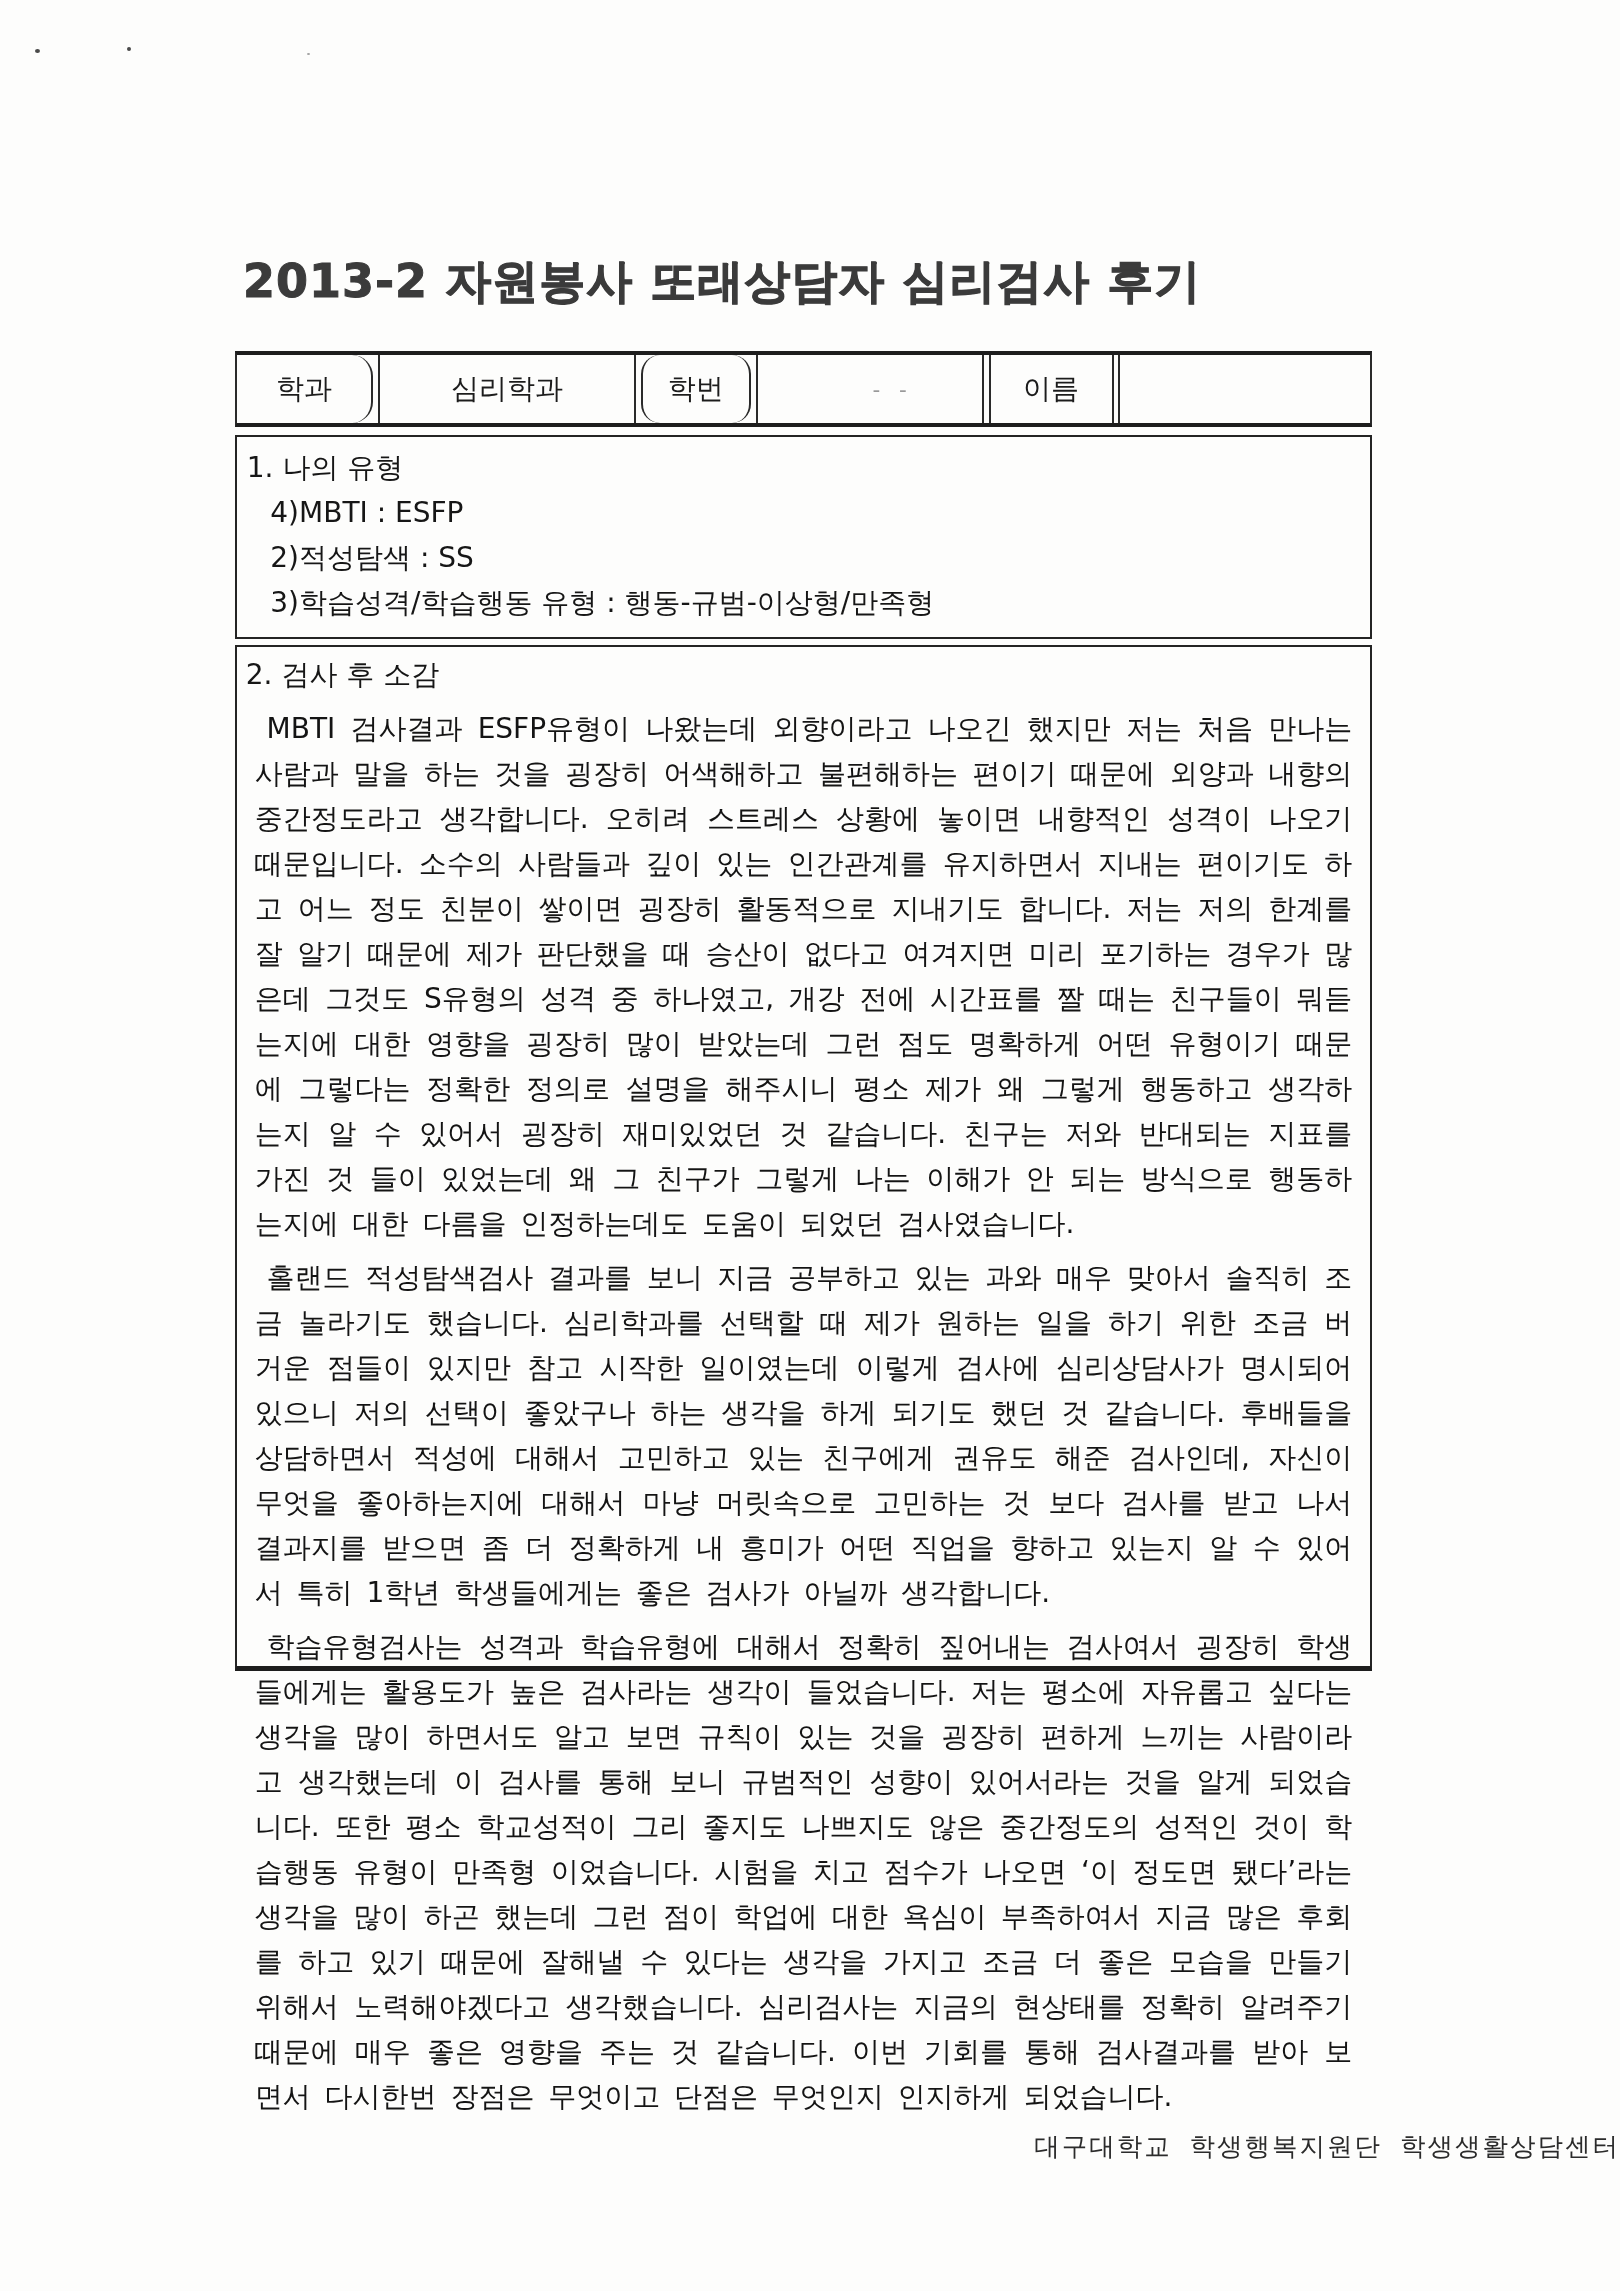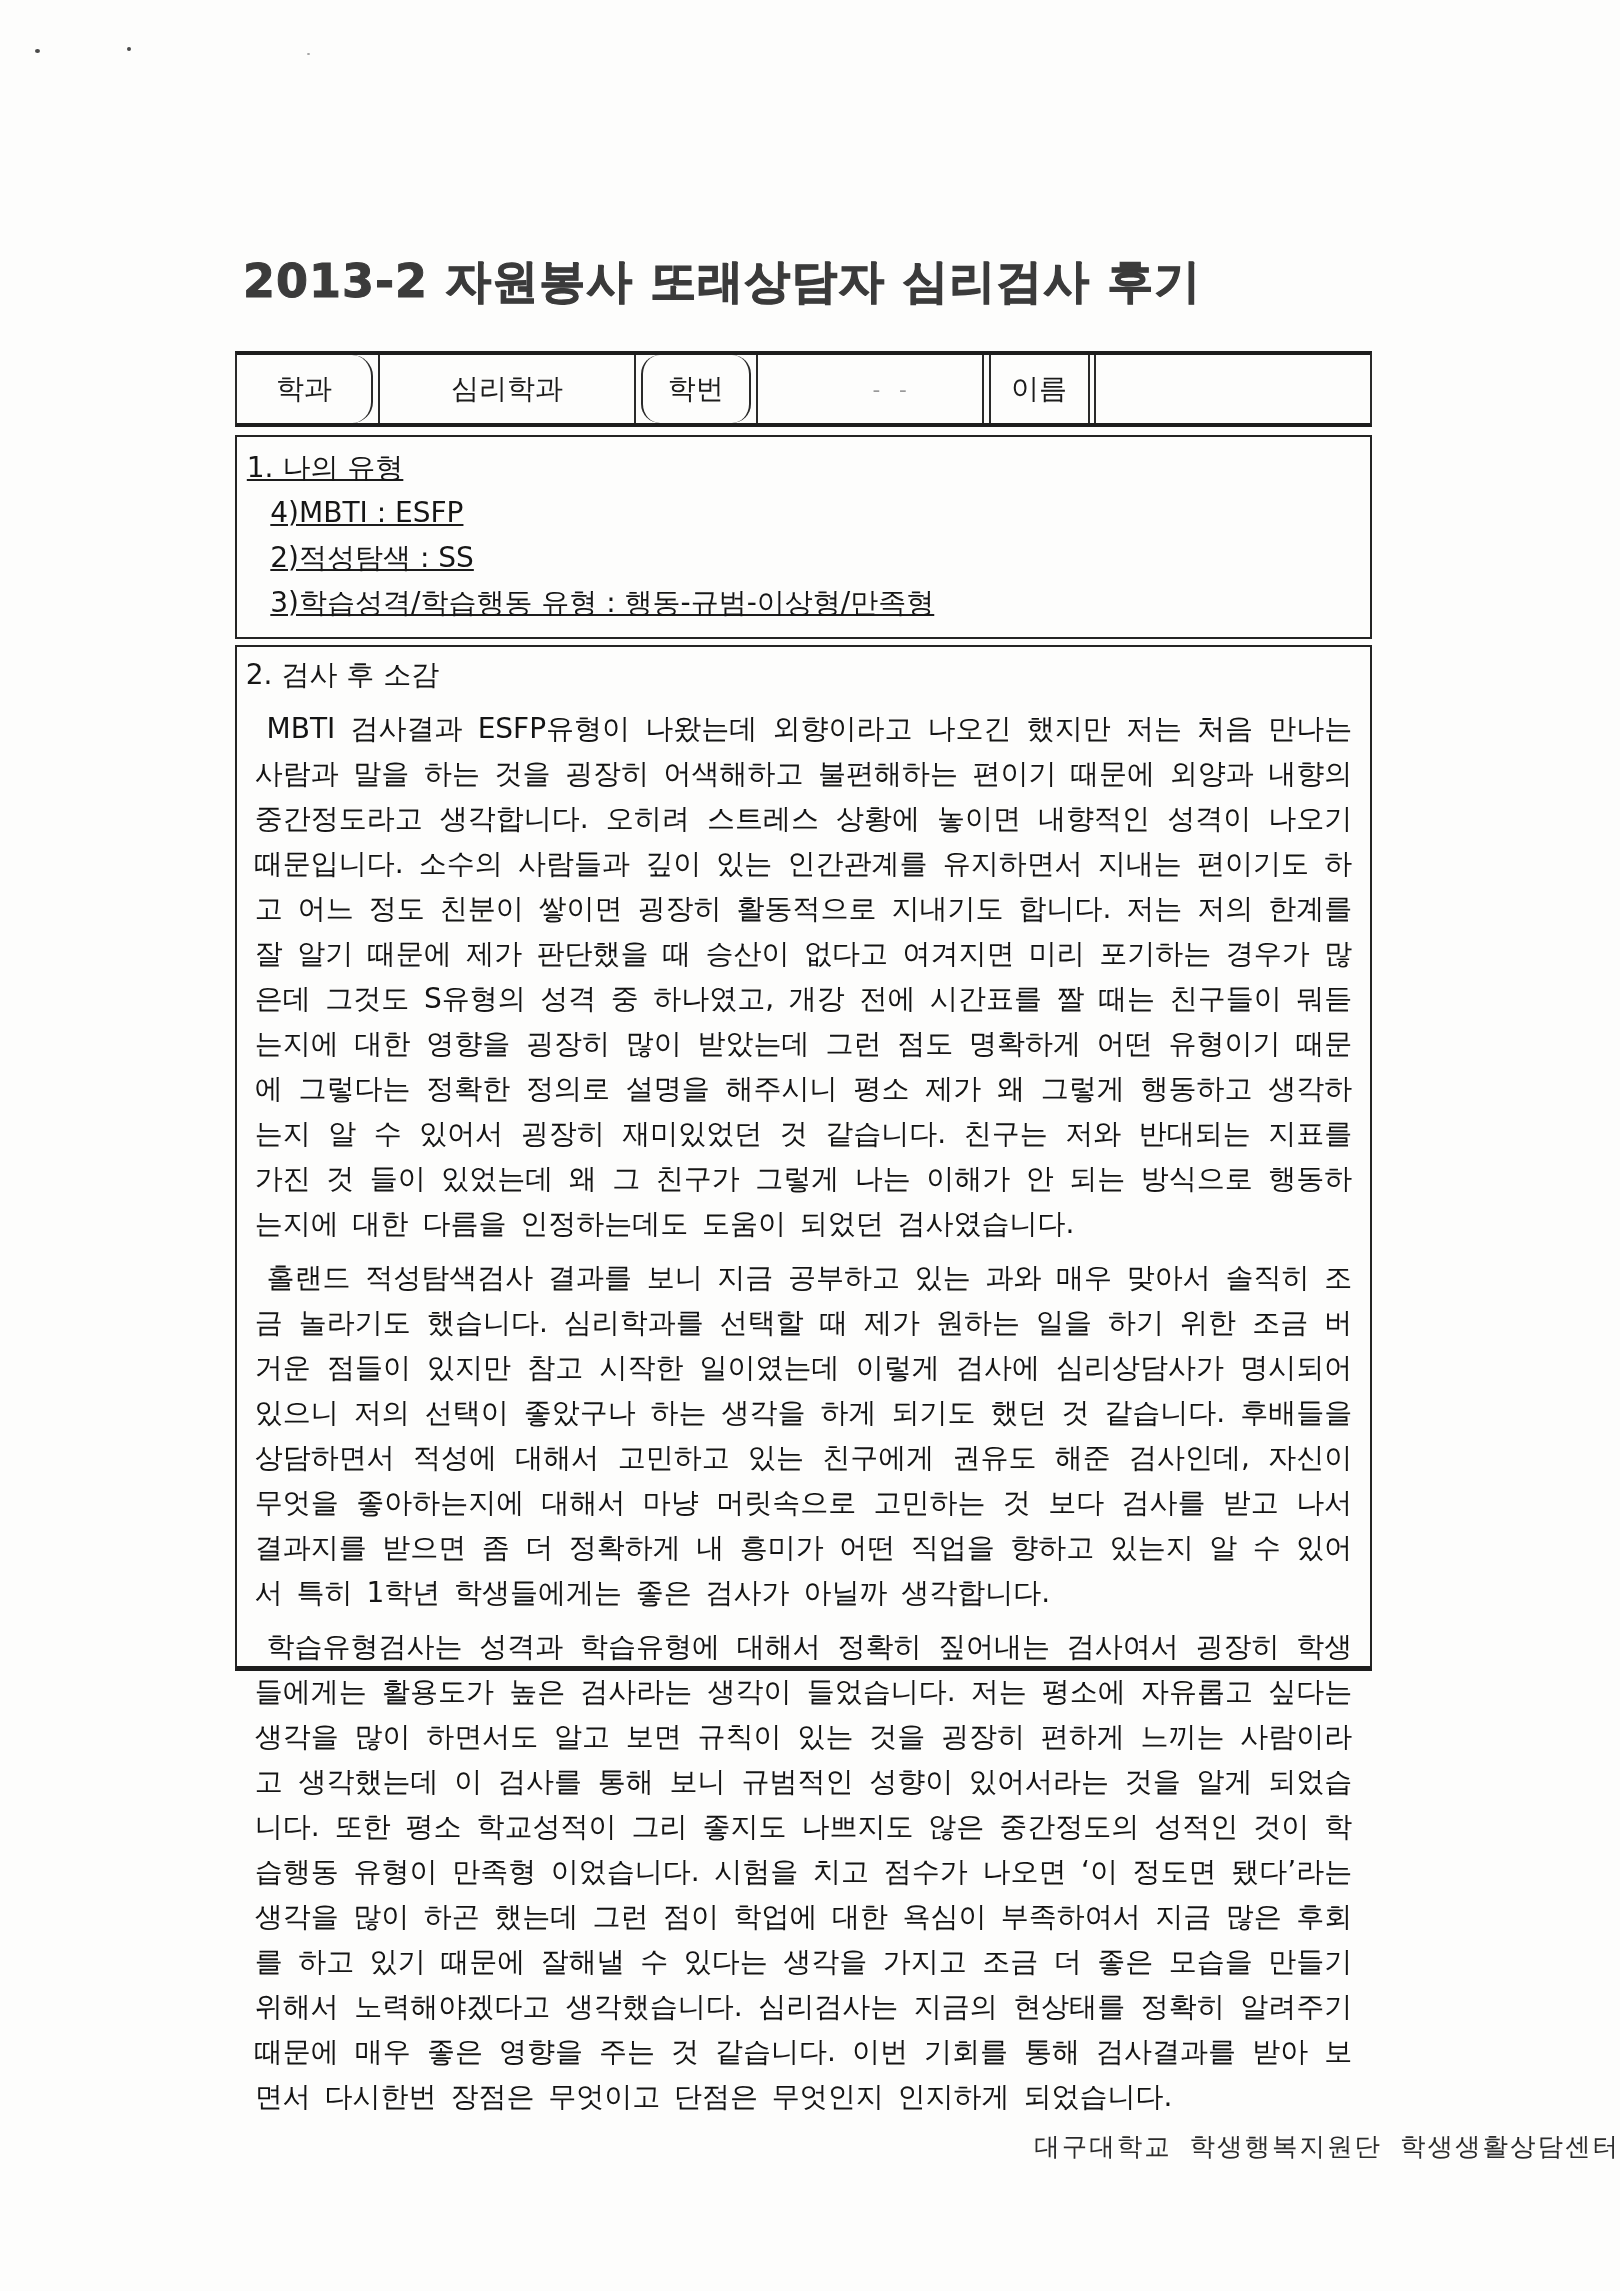--- a/index.html
+++ b/index.html
@@ -37,31 +37,31 @@
     box-sizing:border-box;
     display:flex;align-items:center;justify-content:center;
     font-size:28px;color:#1c1c1c;
   }
   .cell:first-child{border-left:none;}
   .cell:last-child{border-right:none;}
   .c-dept-l{width:136px;border-radius:21px;}
   .c-dept-v{width:258px;}
   .c-sid-l{width:110px;border-radius:19px;}
   .c-sid-v{width:228px;justify-content:flex-end;padding-right:69px;}
-  .c-name-l{width:101px;}
+  .c-name-l{width:125px;}
   .c-name-v{flex:1;}
   .faint-mark{opacity:.45;font-size:21.6px;letter-spacing:5.9px;color:#222;}
 
   
   .box{
     position:absolute;left:235px;width:1137px;
     border:2px solid #242424;box-sizing:border-box;
     background:#fdfdfc;
   }
-  .box1{top:435px;height:204px;padding:7.8px 9.8px 0 9.8px;text-decoration:underline;}
+  .box1{top:435px;height:204px;padding:7.8px 9.8px 0 9.8px;}
   .box2{top:645px;height:1026px;border-bottom:5.9px solid #1d1d1d;border-top:2.9px solid #242424;padding:4.9px 8.8px 0 8.8px;}
 
   .sec-heading{
     font-size:28px;line-height:45px;color:#161616;white-space:nowrap;
   }
   .sec1-item{
     font-size:28px;line-height:45px;color:#161616;
     padding-left:23.5px;white-space:nowrap;
   }
   .box2 p{

